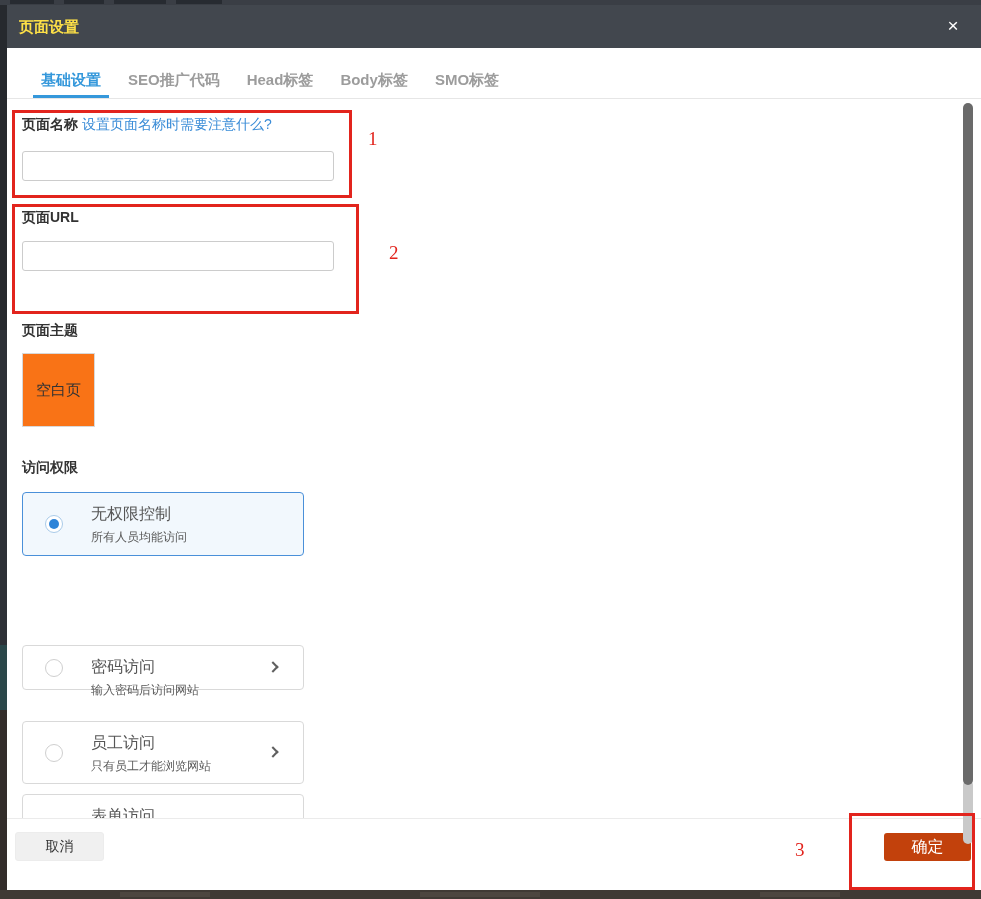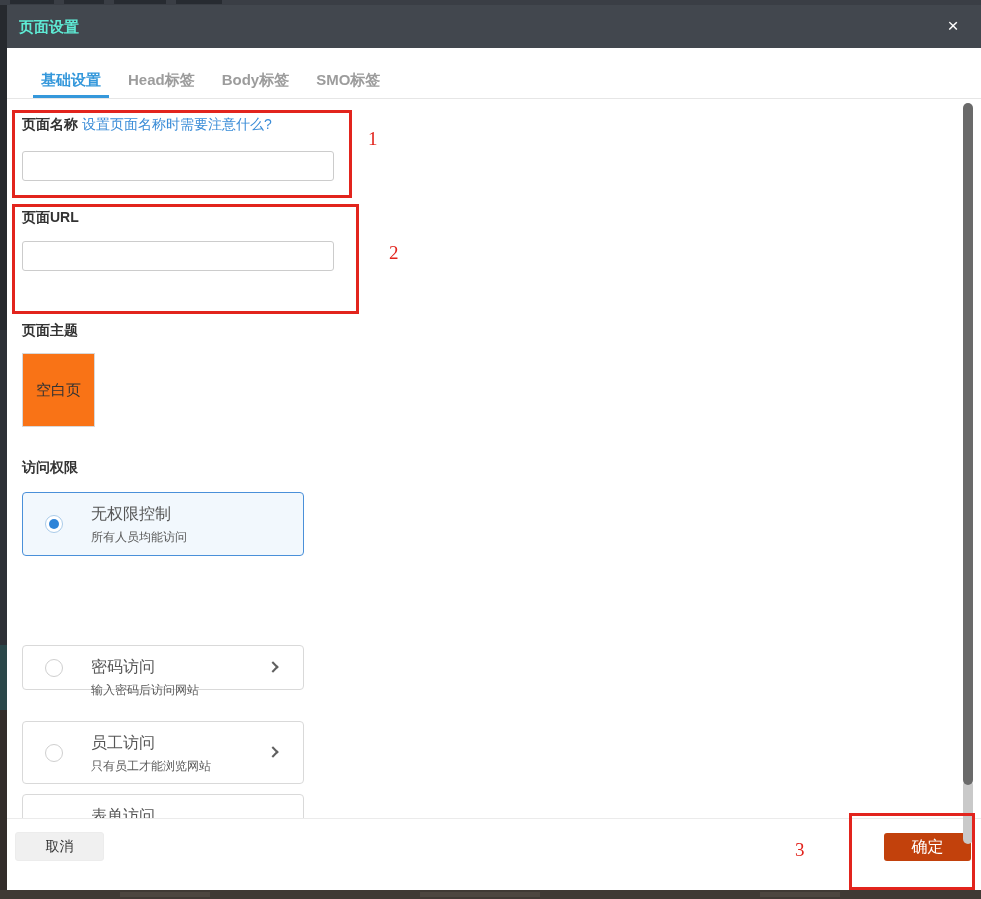--- a/index.html
+++ b/index.html
@@ -15,21 +15,21 @@
   .bl-seg1 { position:absolute; left:0; top:325px; width:7px; height:315px; background:#2e3137; }
   .bl-seg2 { position:absolute; left:0; top:640px; width:7px; height:65px; background:#2b474a; }
   .bl-seg3 { position:absolute; left:0; top:705px; width:7px; height:185px; background:#332e2b; }
   .backdrop-bottom { position:absolute; left:0; top:890px; width:981px; height:9px; background:#403a35; }
   .backdrop-bottom .patch { position:absolute; top:2px; height:5px; background:#564e47; opacity:.6; }
 
   
   .modal { position:absolute; left:7px; top:5px; width:974px; height:885px; background:#ffffff; }
 
   .modal-header { position:absolute; left:0; top:0; width:100%; height:43px; background:#42474e; }
-  .modal-title { position:absolute; left:12px; top:0; line-height:43px; color:#5eead4; font-size:15px; font-weight:bold; }
+  .modal-title { position:absolute; left:12px; top:0; line-height:43px; color:#fde047; font-size:15px; font-weight:bold; }
   .close-btn { position:absolute; right:13px; top:0; width:30px; height:43px; line-height:41px; text-align:center; color:#ffffff; font-size:19px; font-weight:300; cursor:pointer; }
 
   
   .tabbar { position:absolute; left:0; top:58px; width:100%; height:36px; border-bottom:1px solid #e6e6e6; display:flex; align-items:stretch; padding-left:26px; }
   .tab { padding:0 8px; margin-right:11px; line-height:33px; font-size:15px; font-weight:bold; color:#9c9c9c; cursor:pointer; }
   .tab.active { color:#3598db; border-bottom:3px solid #3598db; }
 
   
   .field-label { position:absolute; left:15px; font-size:14px; font-weight:bold; color:#333333; }
   .help-link { font-weight:normal; color:#3a8cd7; cursor:pointer; }
@@ -93,20 +93,21 @@
 
   <div class="modal">
 
     <div class="modal-header">
       <div class="modal-title">页面设置</div>
       <div class="close-btn">×</div>
     </div>
 
     <div class="tabbar">
       <div class="tab active">基础设置</div>
+      <div class="tab">SEO推广代码</div>
       <div class="tab">Head标签</div>
       <div class="tab">Body标签</div>
       <div class="tab">SMO标签</div>
     </div>
 
     <div class="field-label" style="top:111px;">
       <span>页面名称</span>
       <span class="help-link">设置页面名称时需要注意什么?</span>
     </div>
     <input class="text-input" style="top: 146px;" type="text" value="">

